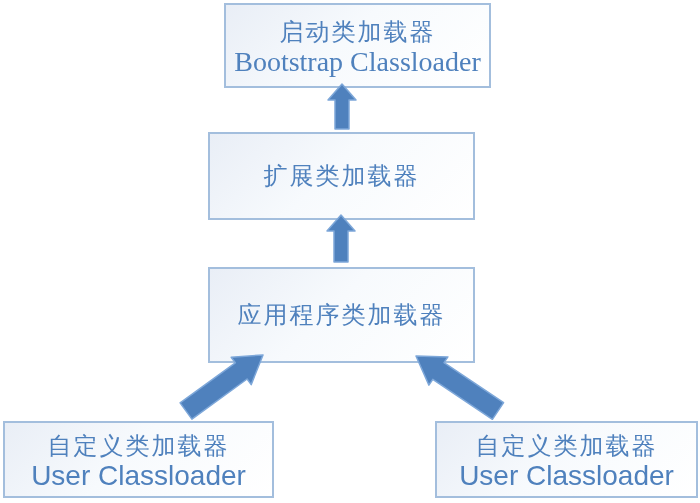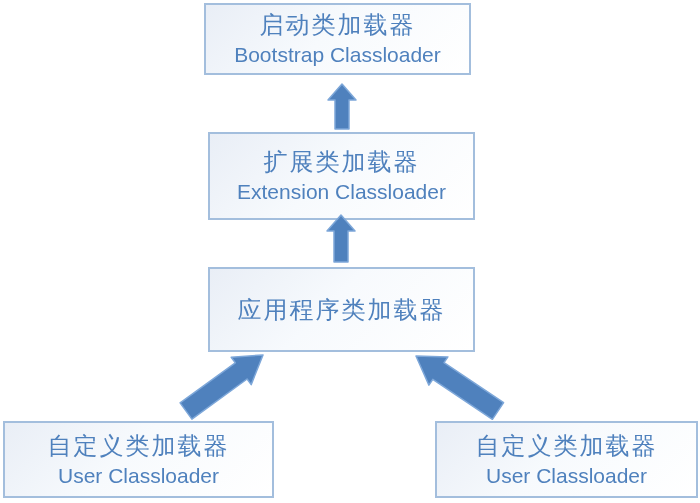--- a/index.html
+++ b/index.html
@@ -26,26 +26,27 @@
     justify-content: center;
     text-align: center;
     color: #4f81bd;
   }
   .box .zh {
     font-size: 24px;
     line-height: 32px;
     letter-spacing: 2px;
   }
   .box .en {
-    font-size: 21px;
+    font-size: 28px;
     line-height: 28px;
+    text-align: right;
   }
-  #box-bootstrap   { left: 204px; top: 3px;   width: 267px; height: 72px; }
+  #box-bootstrap   { left: 224px; top: 3px;   width: 267px; height: 85px; font-family: Liberation Serif, serif; }
   #box-extension   { left: 208px; top: 132px; width: 267px; height: 88px; }
-  #box-application { left: 208px; top: 267px; width: 267px; height: 85px; }
+  #box-application { left: 208px; top: 267px; width: 267px; height: 96px; }
   #box-user-left   { left: 3px;   top: 421px; width: 271px; height: 77px; }
   #box-user-right  { left: 435px; top: 421px; width: 263px; height: 77px; }
   svg.arrow-layer {
     position: absolute;
     left: 0; top: 0;
     width: 700px;
     height: 503px;
     pointer-events: none;
   }
 </style>
@@ -54,21 +55,20 @@
 
 <div class="canvas">
 
   <div class="box" id="box-bootstrap">
     <div class="zh">启动类加载器</div>
     <div class="en">Bootstrap Classloader</div>
   </div>
 
   <div class="box" id="box-extension">
     <div class="zh">扩展类加载器</div>
-    <div class="en">Extension Classloader</div>
   </div>
 
   <div class="box" id="box-application">
     <div class="zh">应用程序类加载器</div>
   </div>
 
   <div class="box" id="box-user-left">
     <div class="zh">自定义类加载器</div>
     <div class="en">User Classloader</div>
   </div>

